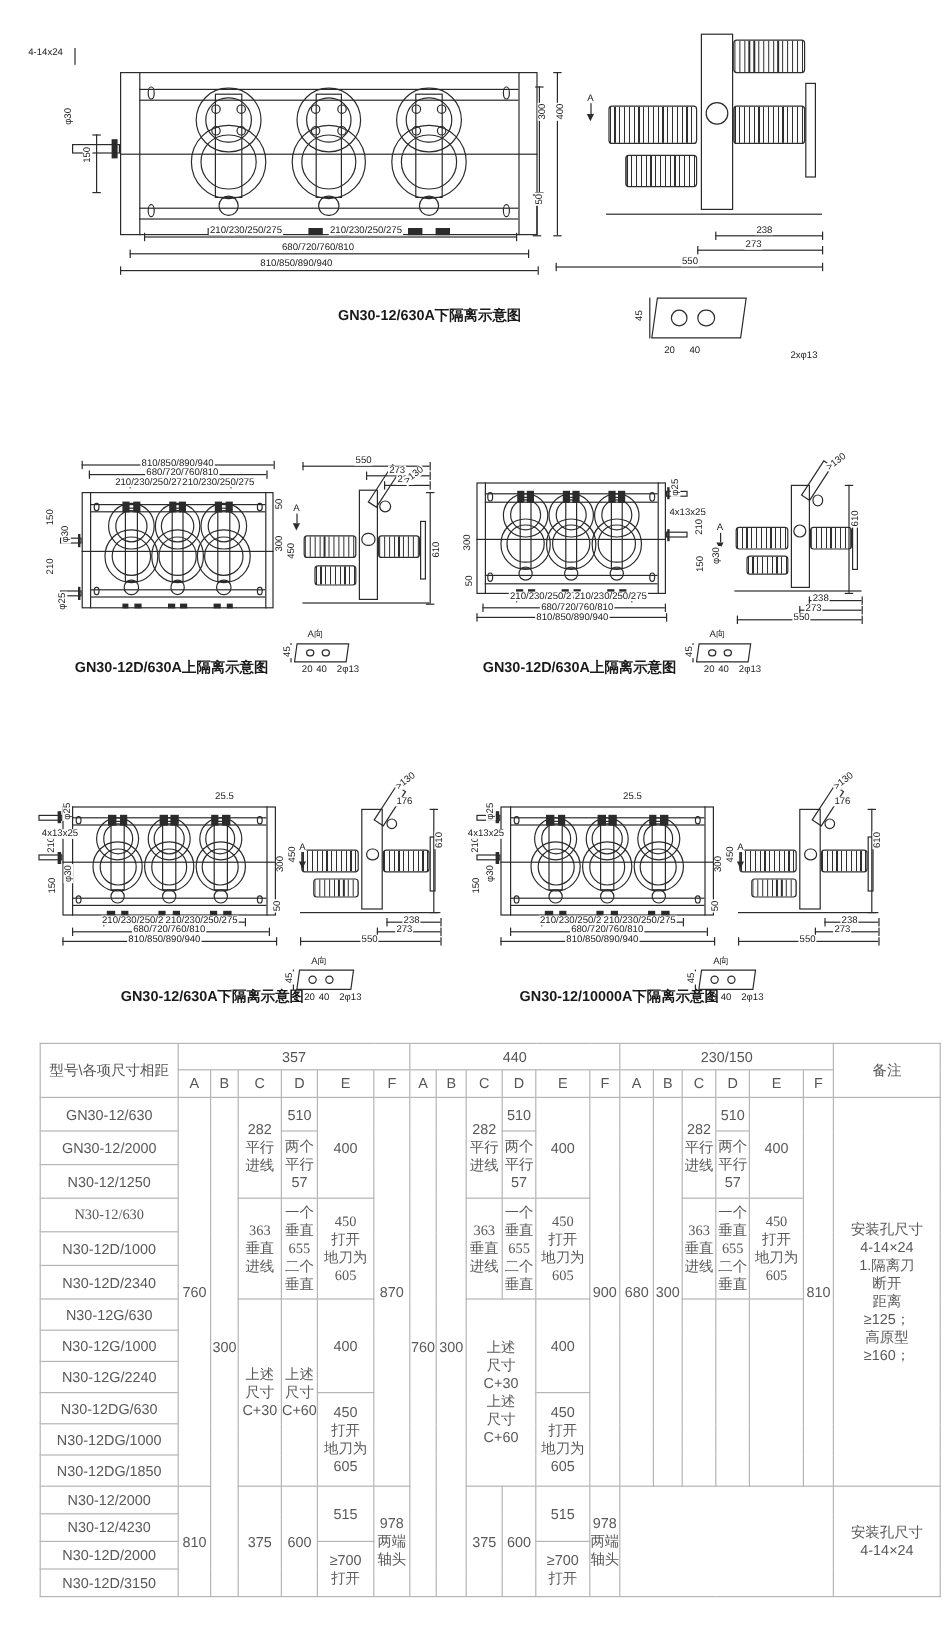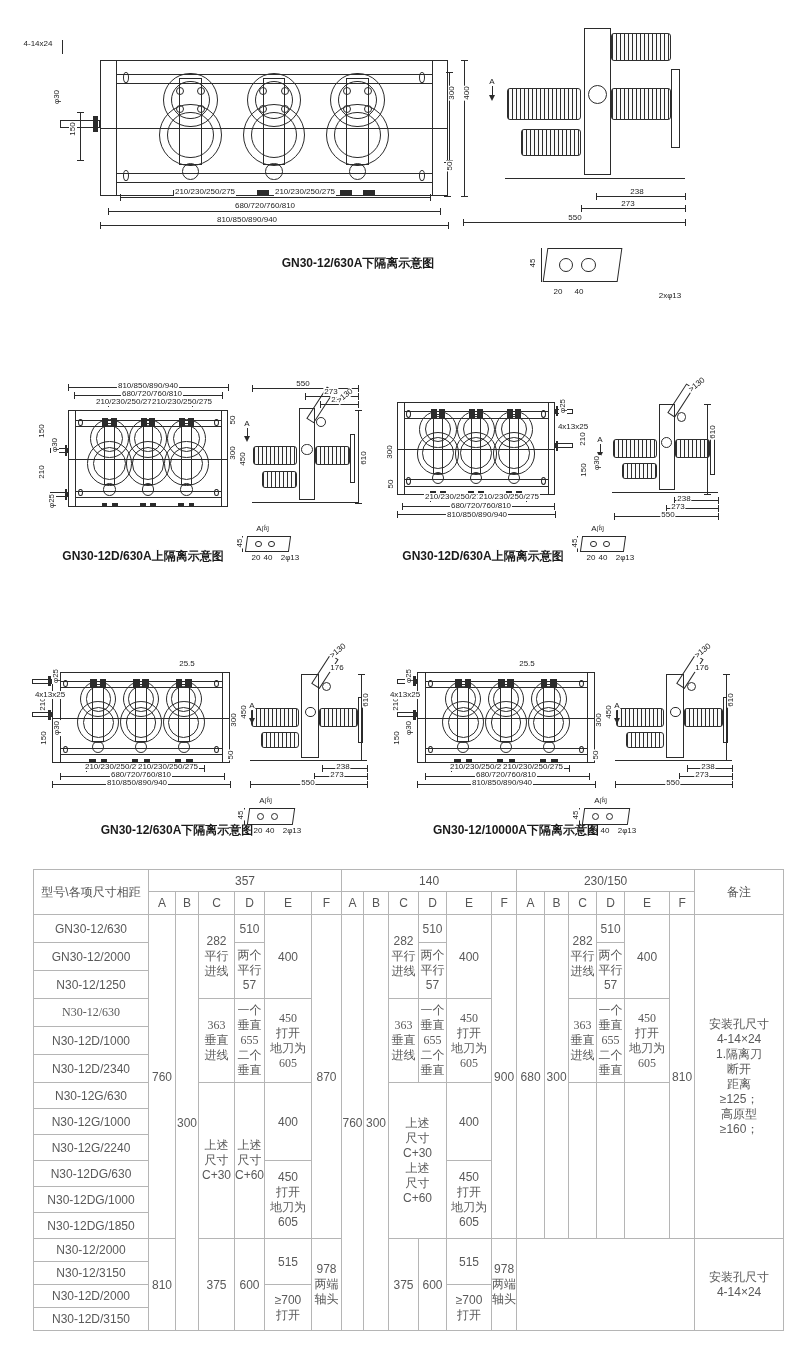--- a/index.html
+++ b/index.html
@@ -591,21 +591,21 @@
           <col style="width: 28px;">
           <col style="width: 28px;">
           <col style="width: 45px;">
           <col style="width: 25px;">
           <col style="width: 89px;">
         </colgroup>
         <thead>
           <tr style="height: 22px;">
             <th rowspan="2">型号\各项尺寸相距</th>
             <th colspan="6">357</th>
-            <th colspan="6">140</th>
+            <th colspan="6">440</th>
             <th colspan="6">230/150</th>
             <th rowspan="2">备注</th>
           </tr>
           <tr style="height: 23px;">
             <th>A</th>
             <th>B</th>
             <th>C</th>
             <th>D</th>
             <th>E</th>
             <th>F</th>
@@ -775,21 +775,21 @@
             <td rowspan="4">600</td>
             <td rowspan="2">515</td>
             <td rowspan="4" class="lines">978
 两端
 轴头</td>
             <td rowspan="4" colspan="6"></td>
             <td rowspan="4" class="lines">安装孔尺寸
 4-14×24</td>
           </tr>
           <tr style="height: 23px;">
-            <td>N30-12/3150</td>
+            <td>N30-12/4230</td>
           </tr>
           <tr style="height: 23px;">
             <td>N30-12D/2000</td>
             <td rowspan="2" class="lines">≥700
 打开</td>
             <td rowspan="2" class="lines">≥700
 打开</td>
           </tr>
           <tr style="height: 23px;">
             <td>N30-12D/3150</td>

